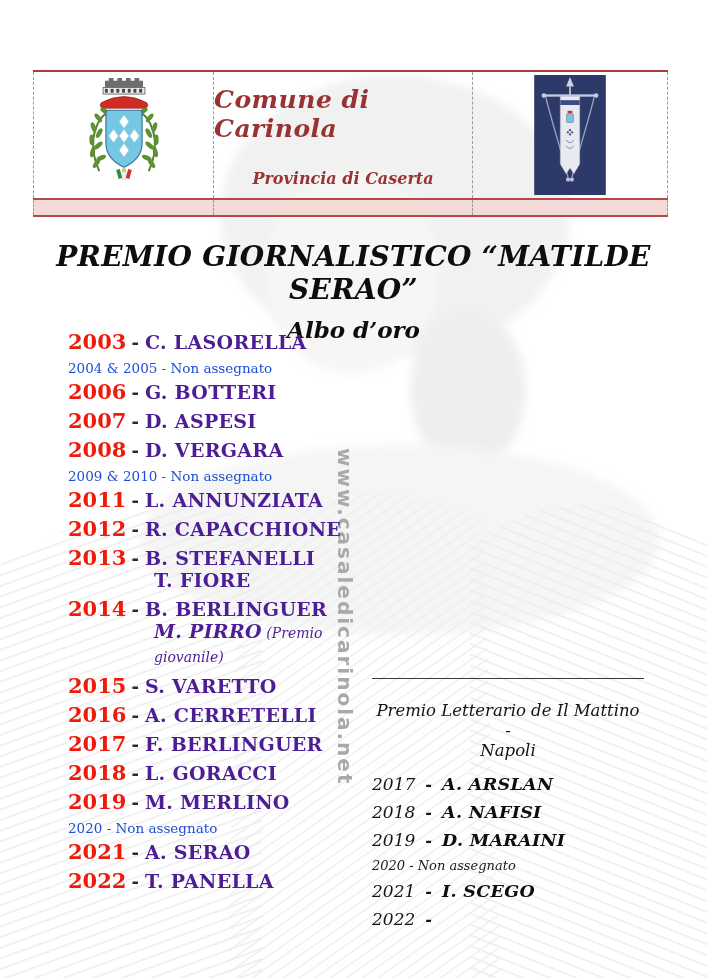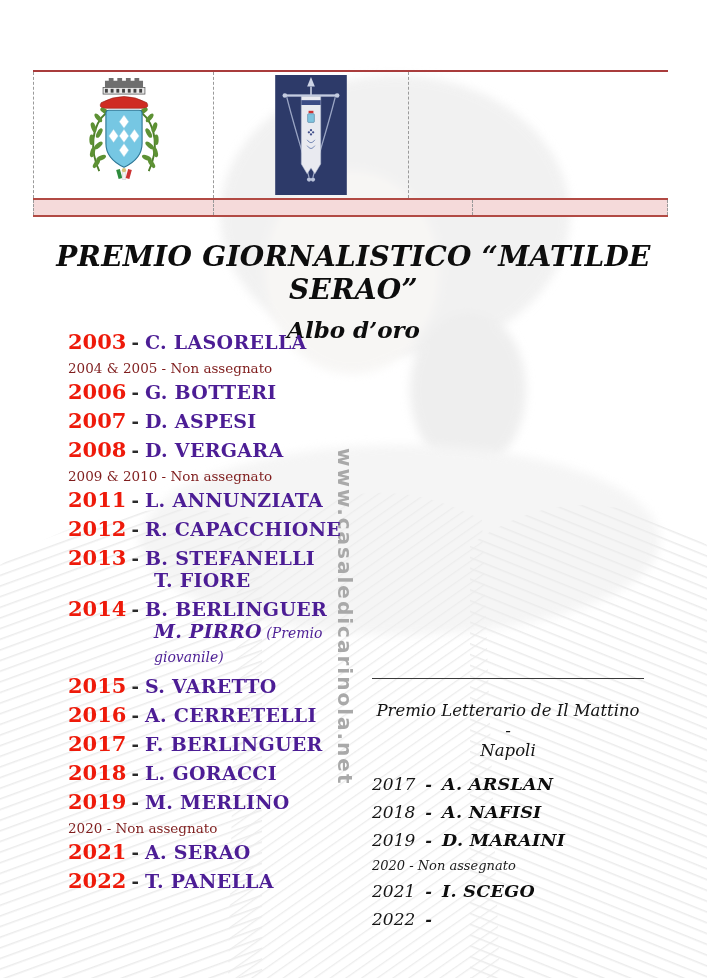--- a/index.html
+++ b/index.html
@@ -31,21 +31,21 @@
   
   .main-list{position:absolute;left:68px;top:331px;width:305px;z-index:2;}
   .row{display:flex;align-items:baseline;margin:0 0 7px 0;}
   .year{color:#ee1a0a;font-weight:bold;font-size:21px;line-height:22px;white-space:nowrap;}
   .dash{color:#2a2a2a;font-weight:bold;font-size:18px;padding:0 6px 0 5px;}
   .names{font-weight:bold;font-size:19px;line-height:22px;letter-spacing:0.3px;color:#4c1d95;}
   .name-line{display:block;}
   .name-line + .name-line{padding-left:9px;}
   .name-line.giov{font-style:italic;}
   .note{font-size:14px;font-weight:normal;font-style:italic;letter-spacing:0;}
-  .na{color:#7f1d1d;font-size:13.5px;line-height:17px;margin:0 0 4px 0;}
+  .na{color:#1d4ed8;font-size:13.5px;line-height:17px;margin:0 0 4px 0;}
   
   .watermark{
     position:absolute;left:333px;top:448px;z-index:1;
     writing-mode:vertical-rl;
     font-family:"DejaVu Sans", sans-serif;font-weight:bold;font-size:20px;
     color:#a9a9a9;letter-spacing:2px;white-space:nowrap;
   }
   
   .right-col{position:absolute;left:372px;top:672px;width:272px;z-index:2;}
   .sep-line{margin-top:6px;border-top:1px solid #3a3a3a;height:0;}
@@ -136,20 +136,24 @@
             <polygon points="40,71 45,78 40,85 35,78"></polygon>
           </g>
 
           <g>
             <rect x="33" y="98" width="4" height="10" fill="#2e8b3c" transform="rotate(-15 35 103)"></rect>
             <rect x="38" y="99" width="4" height="10" fill="#f2f2f2" stroke="#bbb" stroke-width="0.4"></rect>
             <rect x="43" y="98" width="4" height="10" fill="#cc3333" transform="rotate(15 45 103)"></rect>
             <circle cx="40" cy="99" r="2.2" fill="#d8c27a"></circle>
           </g>
         </svg>
+      </div>
+      <div class="hdr-cell c2">
+        <div class="comune">Comune di Carinola</div>
+        <div class="provincia">Provincia di Caserta</div>
       </div>
       <div class="hdr-cell c3">
         <svg width="72" height="120" viewBox="0 0 74 124">
           <rect x="0" y="0" width="74" height="124" fill="#2d3a69"></rect>
           <polygon points="37,2 33,12 41,12" fill="#cdd4e6"></polygon>
           <rect x="36.2" y="12" width="1.6" height="9" fill="#cdd4e6"></rect>
           <rect x="10" y="20" width="54" height="2.4" fill="#c4cce0"></rect>
           <circle cx="10" cy="21.2" r="2.4" fill="#c4cce0"></circle>
           <circle cx="64" cy="21.2" r="2.4" fill="#c4cce0"></circle>
           <path d="M12,23 C20,55 30,85 35,106" stroke="#9aa5c4" stroke-width="1.3" fill="none"></path>

